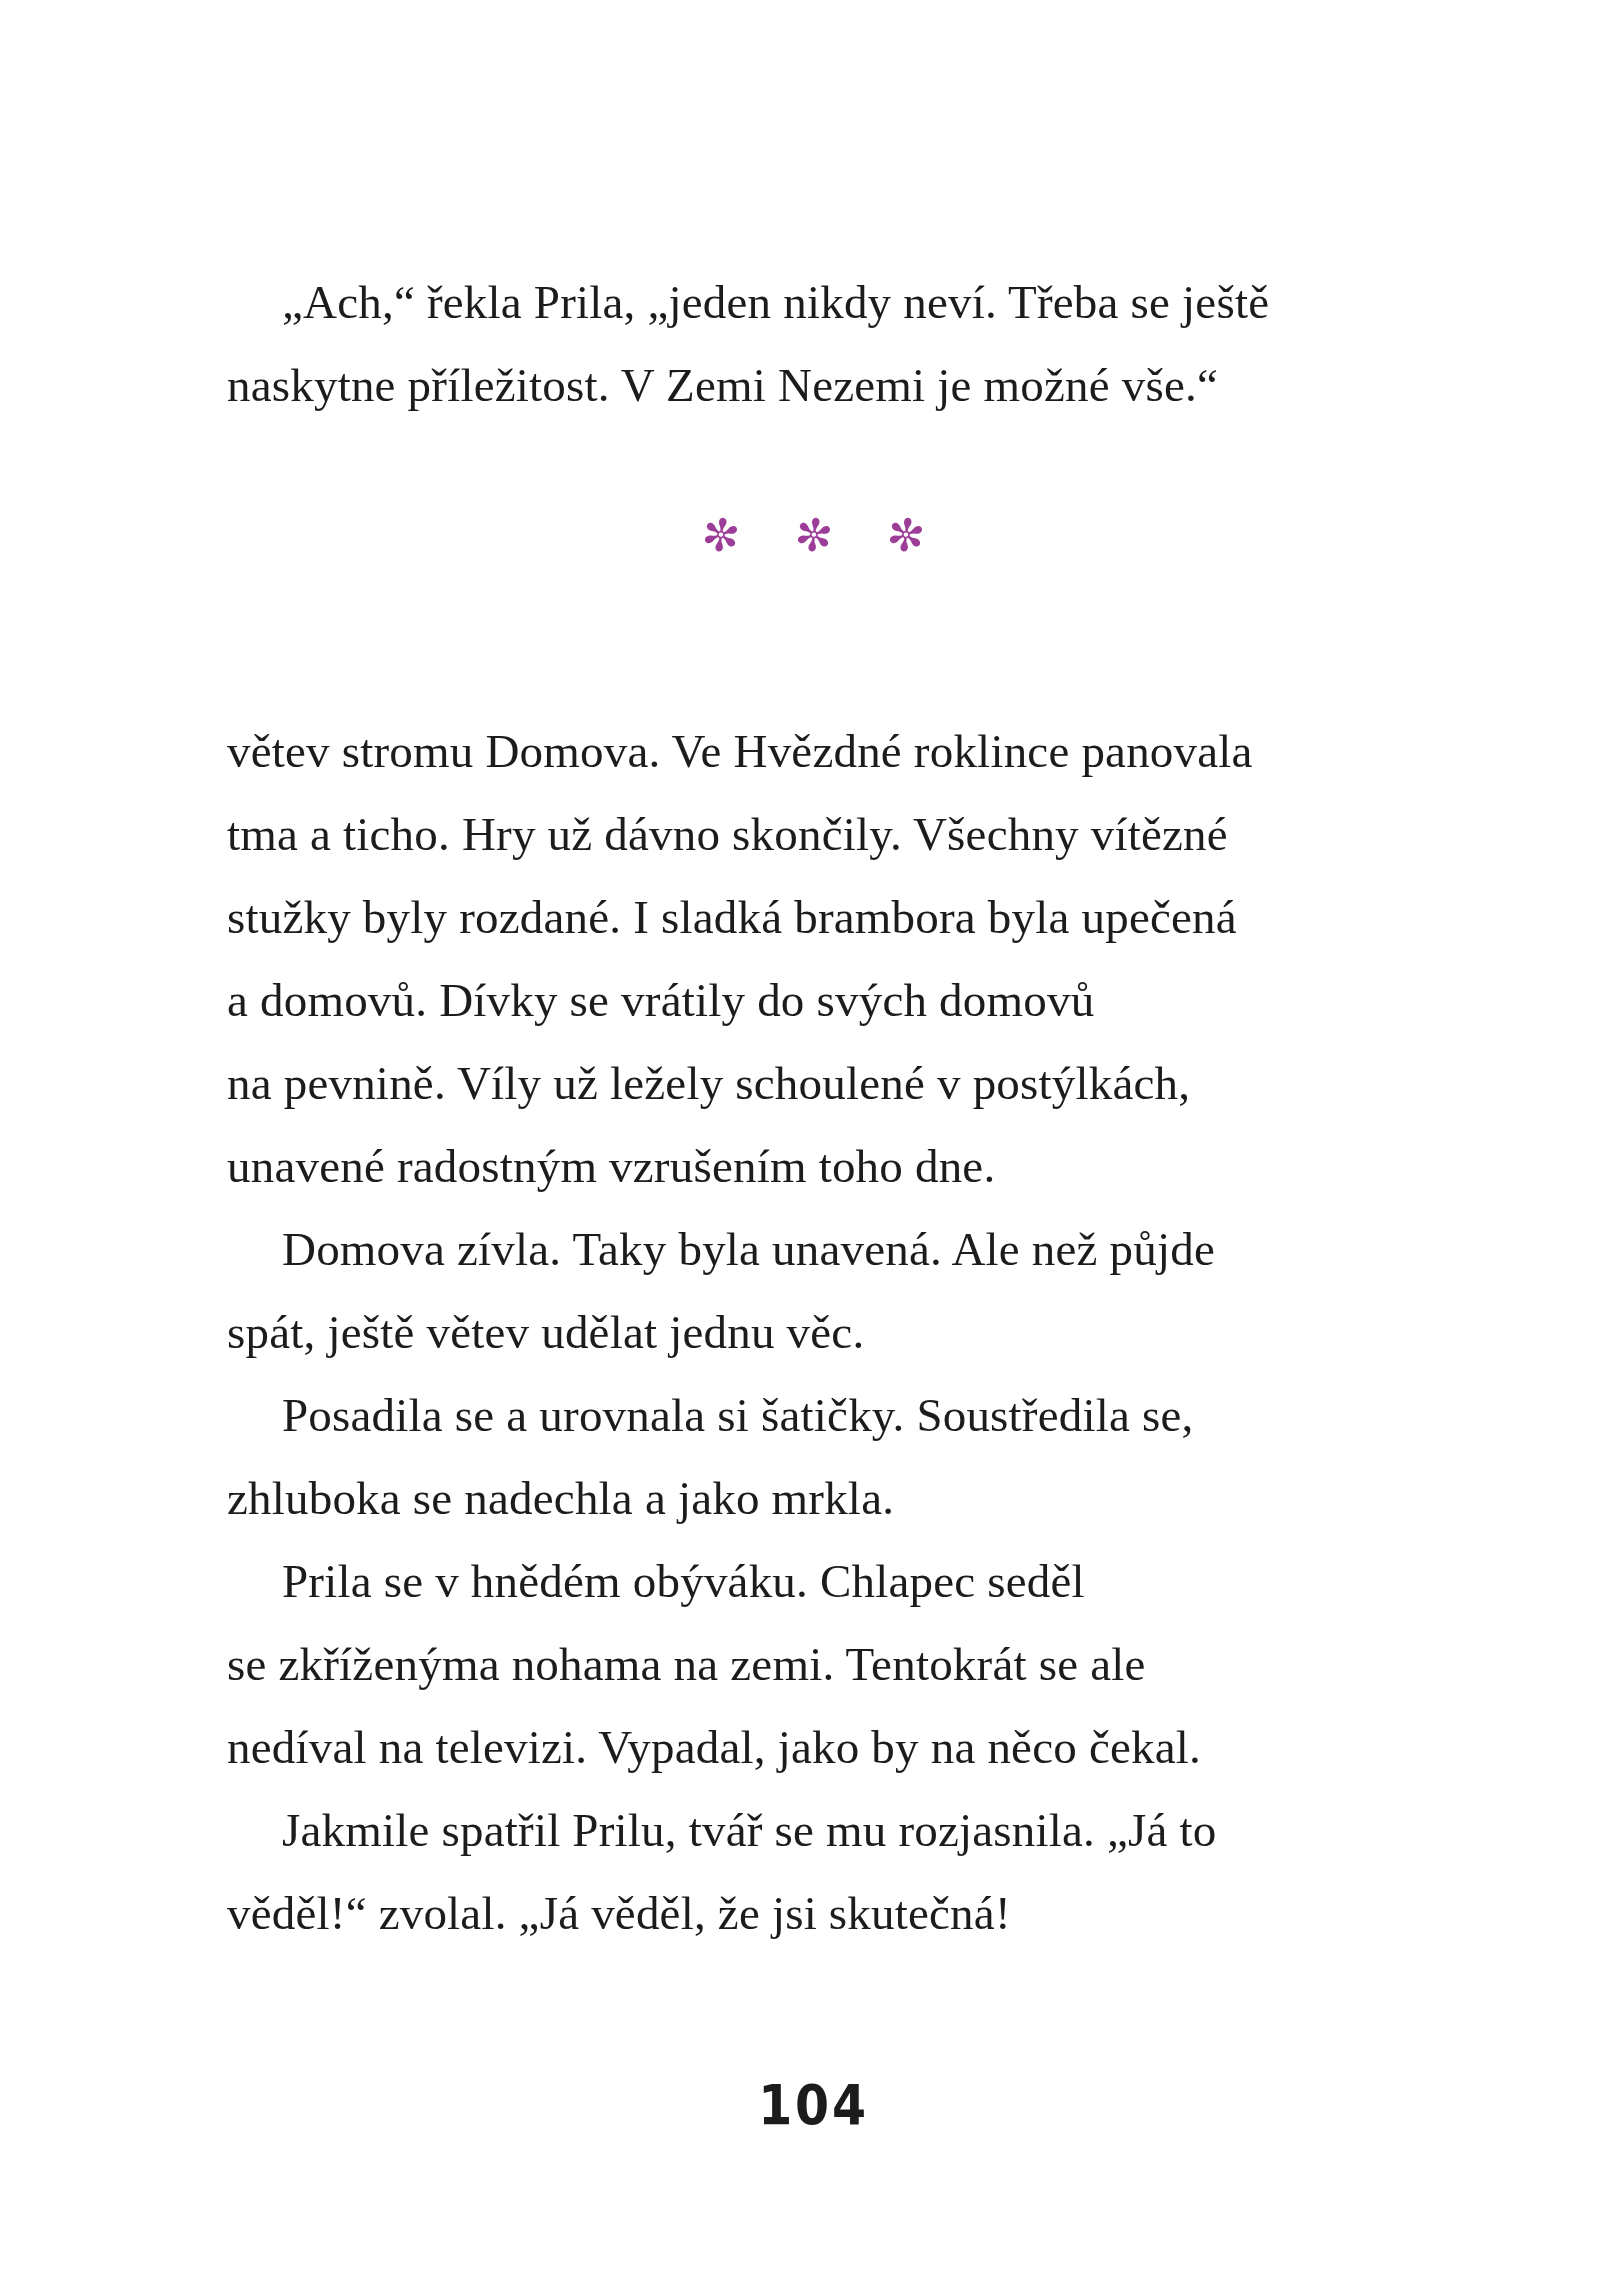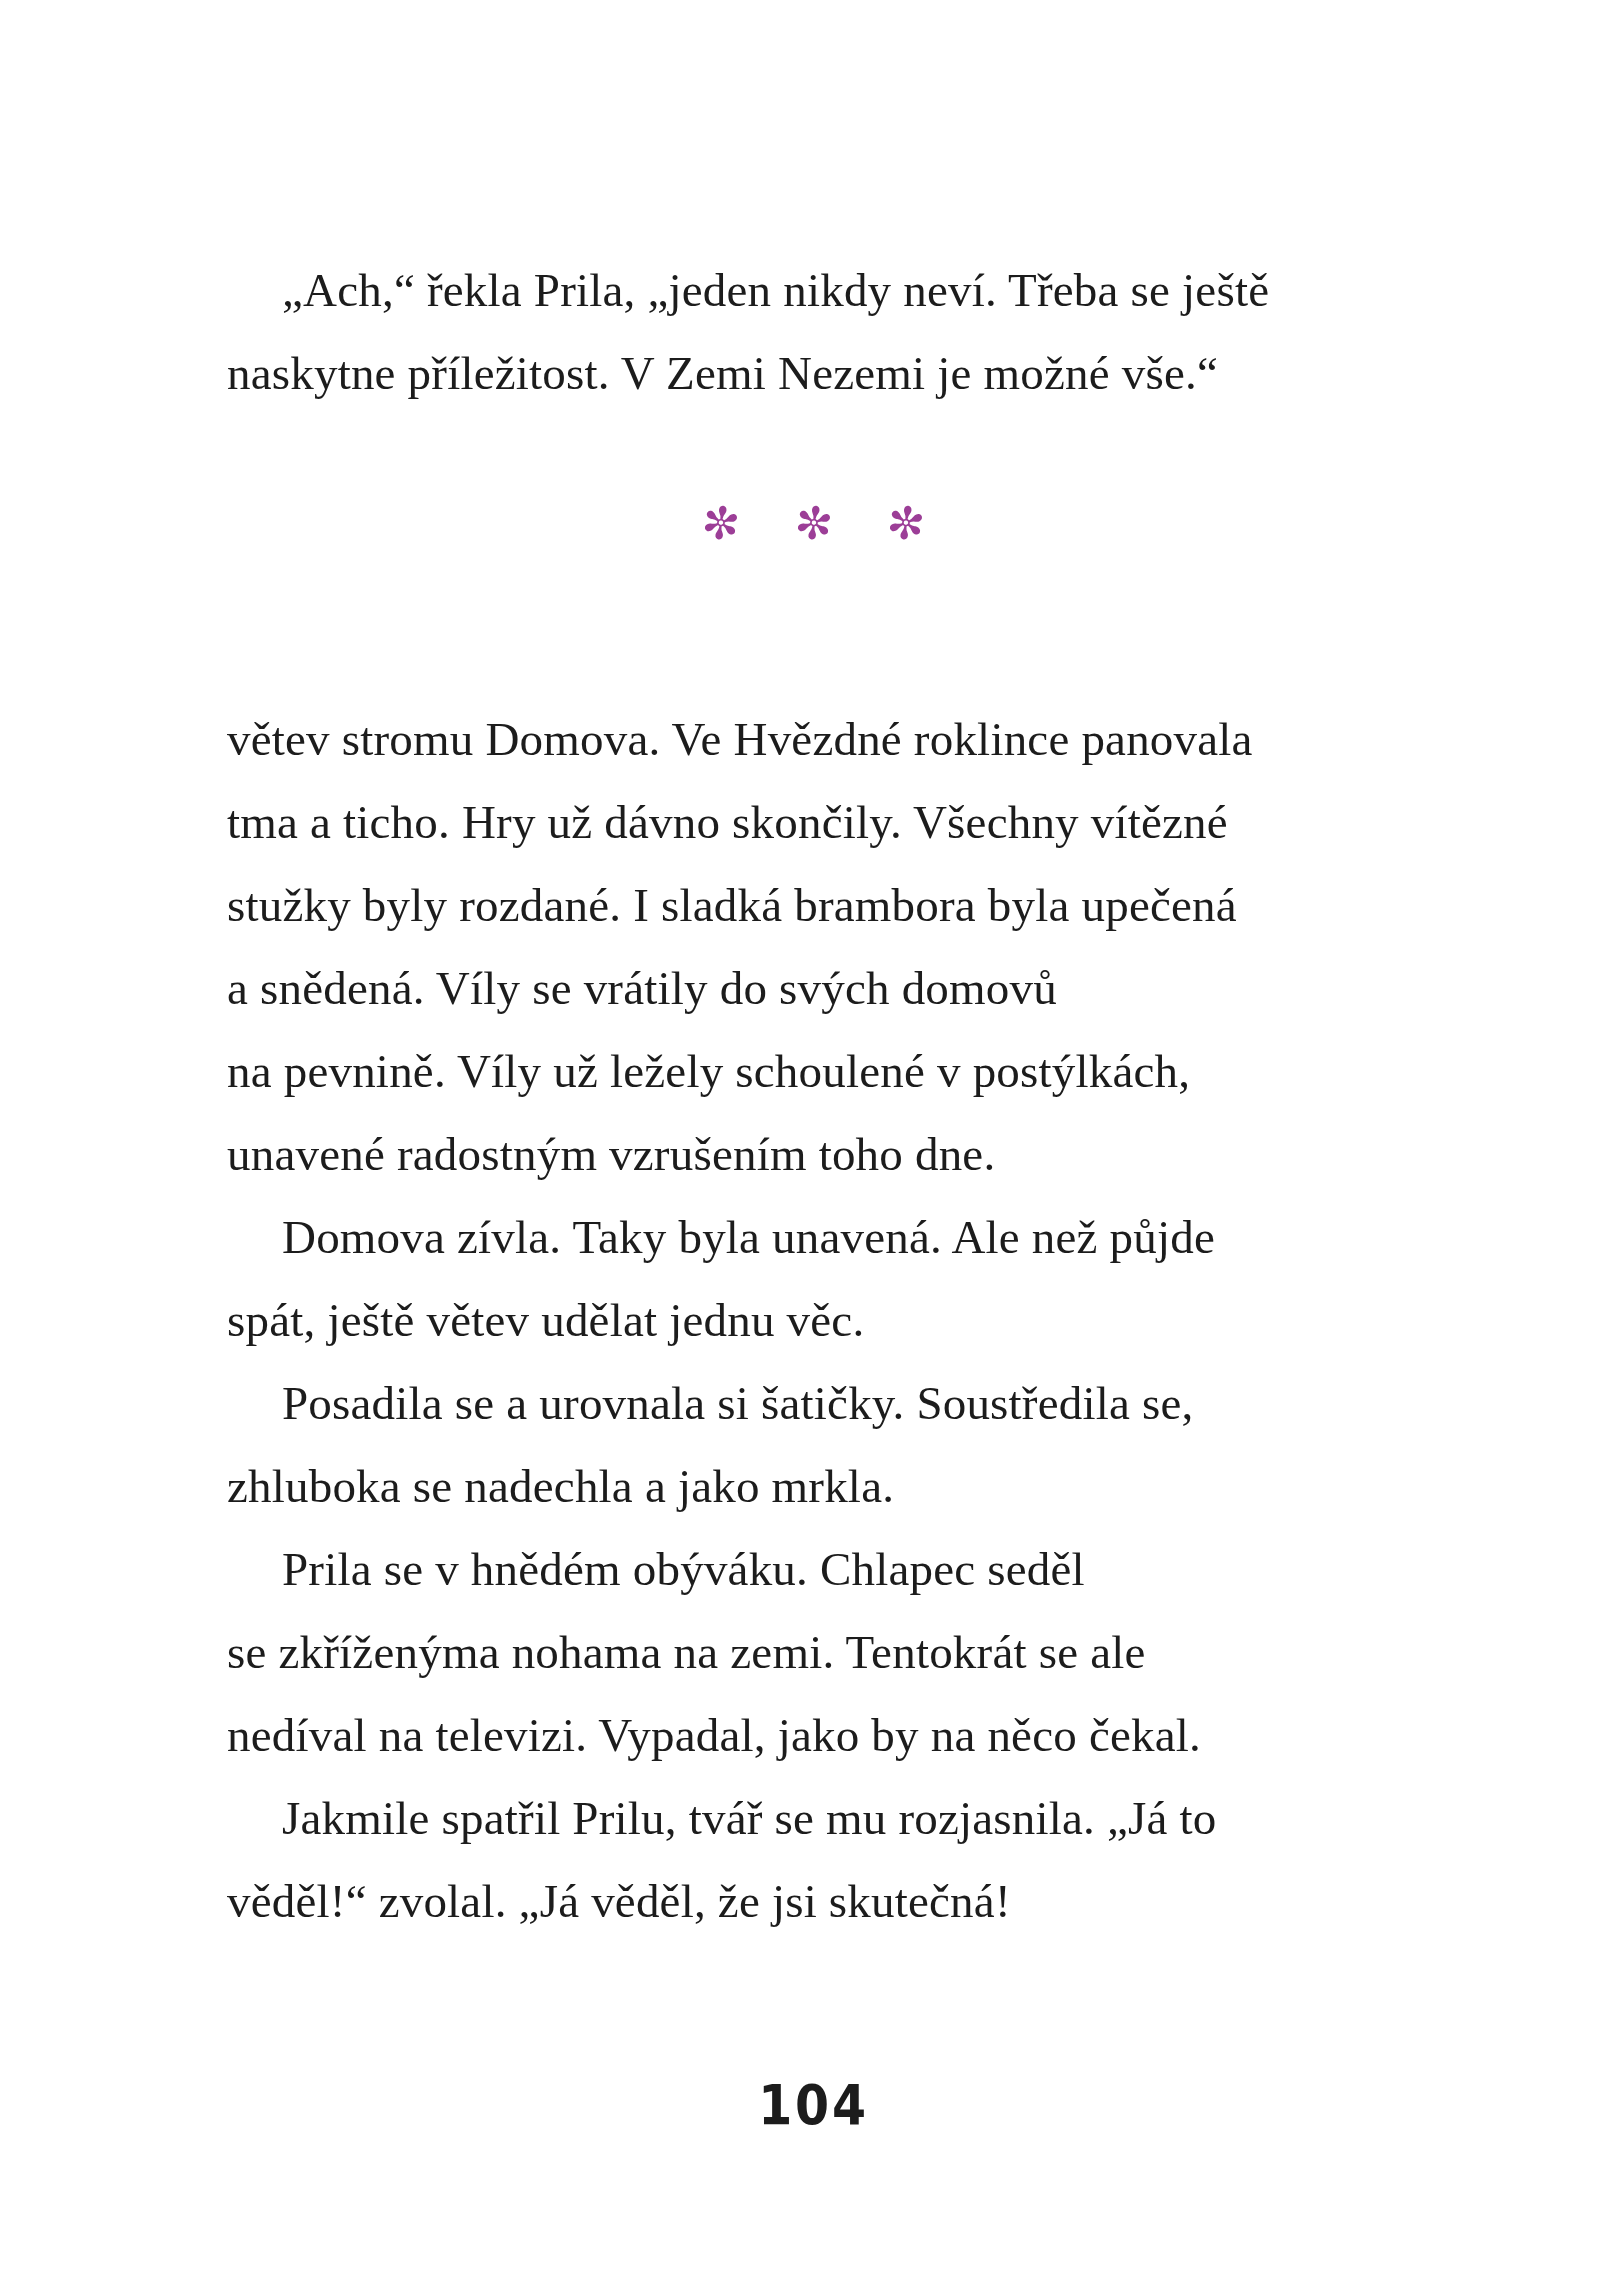--- a/index.html
+++ b/index.html
@@ -12,21 +12,21 @@
     width: 1620px;
     height: 2291px;
     background: var(--page-bg, #ffffff);
     overflow: hidden;
     font-family: "Liberation Serif", "DejaVu Serif", serif;
     color: var(--text-color, #1c1c1c);
   }
   .text-column {
     position: absolute;
     left: 227px;
-    top: 249px;
+    top: 261px;
     width: 1173px;
   }
   .para {
     margin: 0;
   }
   .line {
     font-size: 47px;
     line-height: 83px;
     white-space: pre;
     letter-spacing: 0.2px;
@@ -78,21 +78,21 @@
     <div class="separator" id="separator">
         <span class="asterisk">✼</span>
         <span class="asterisk">✼</span>
         <span class="asterisk">✼</span>
       </div>
     <div id="body-text">
         <div class="para">
           <div class="line">větev stromu Domova. Ve Hvězdné roklince panovala</div>
           <div class="line">tma a ticho. Hry už dávno skončily. Všechny vítězné</div>
           <div class="line">stužky byly rozdané. I sladká brambora byla upečená</div>
-          <div class="line">a snědená. Víly se vrátily do svých domovů</div>
+          <div class="line">a domovů. Dívky se vrátily do svých domovů</div>
           <div class="line">na pevnině. Víly už ležely schoulené v postýlkách,</div>
           <div class="line">unavené radostným vzrušením toho dne.</div>
         </div>
         <div class="para">
           <div class="line first">Domova zívla. Taky byla unavená. Ale než půjde</div>
           <div class="line">spát, ještě větev udělat jednu věc.</div>
         </div>
         <div class="para">
           <div class="line first">Posadila se a urovnala si šatičky. Soustředila se,</div>
           <div class="line">zhluboka se nadechla a jako mrkla.</div>

